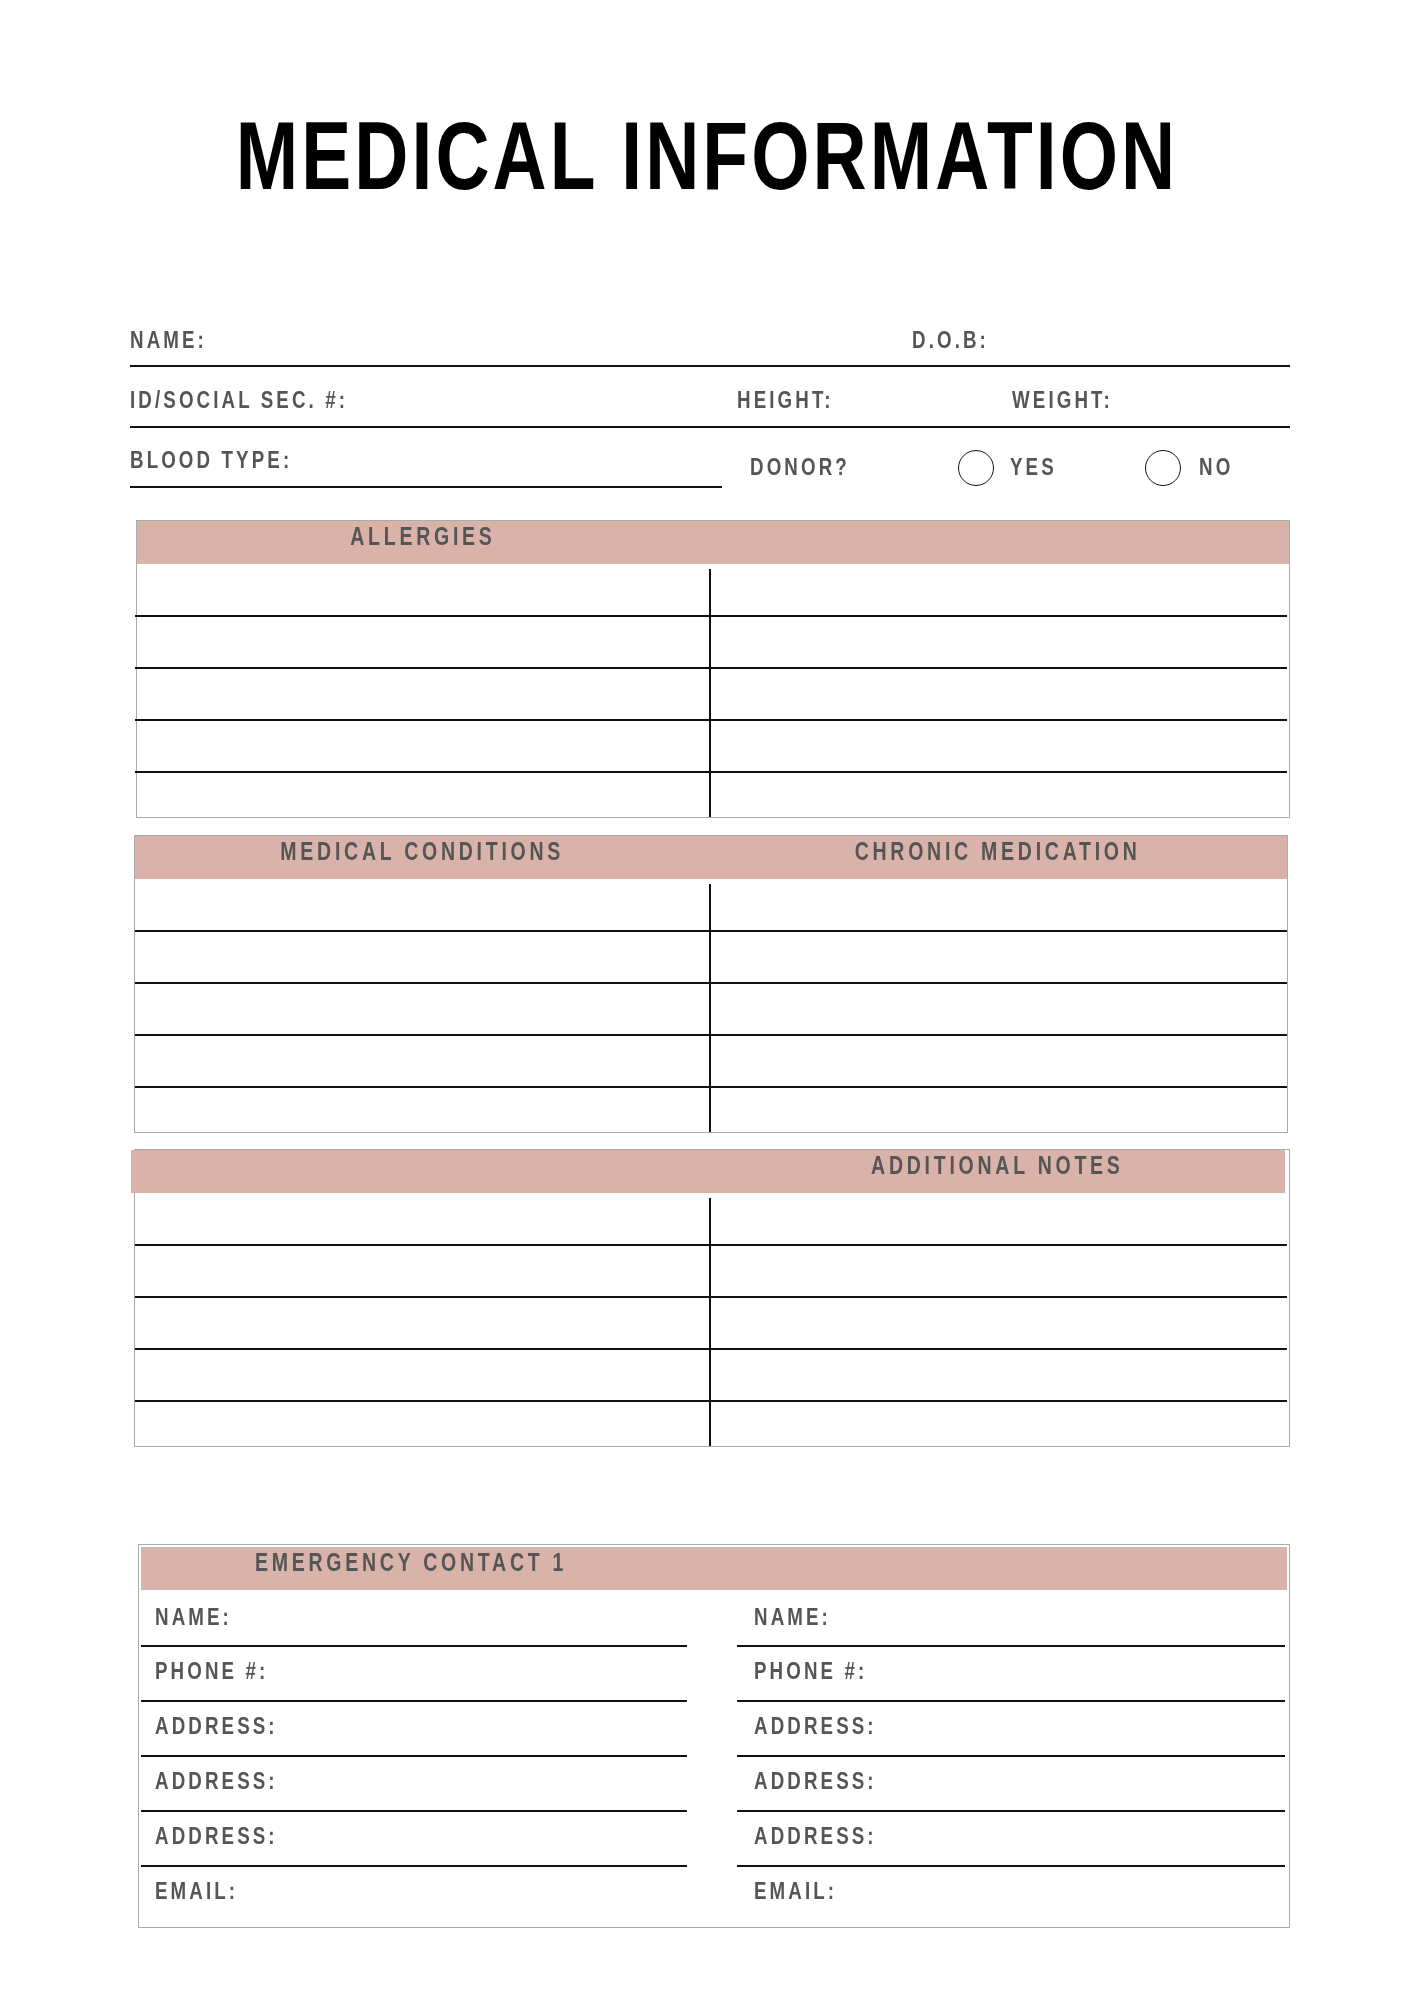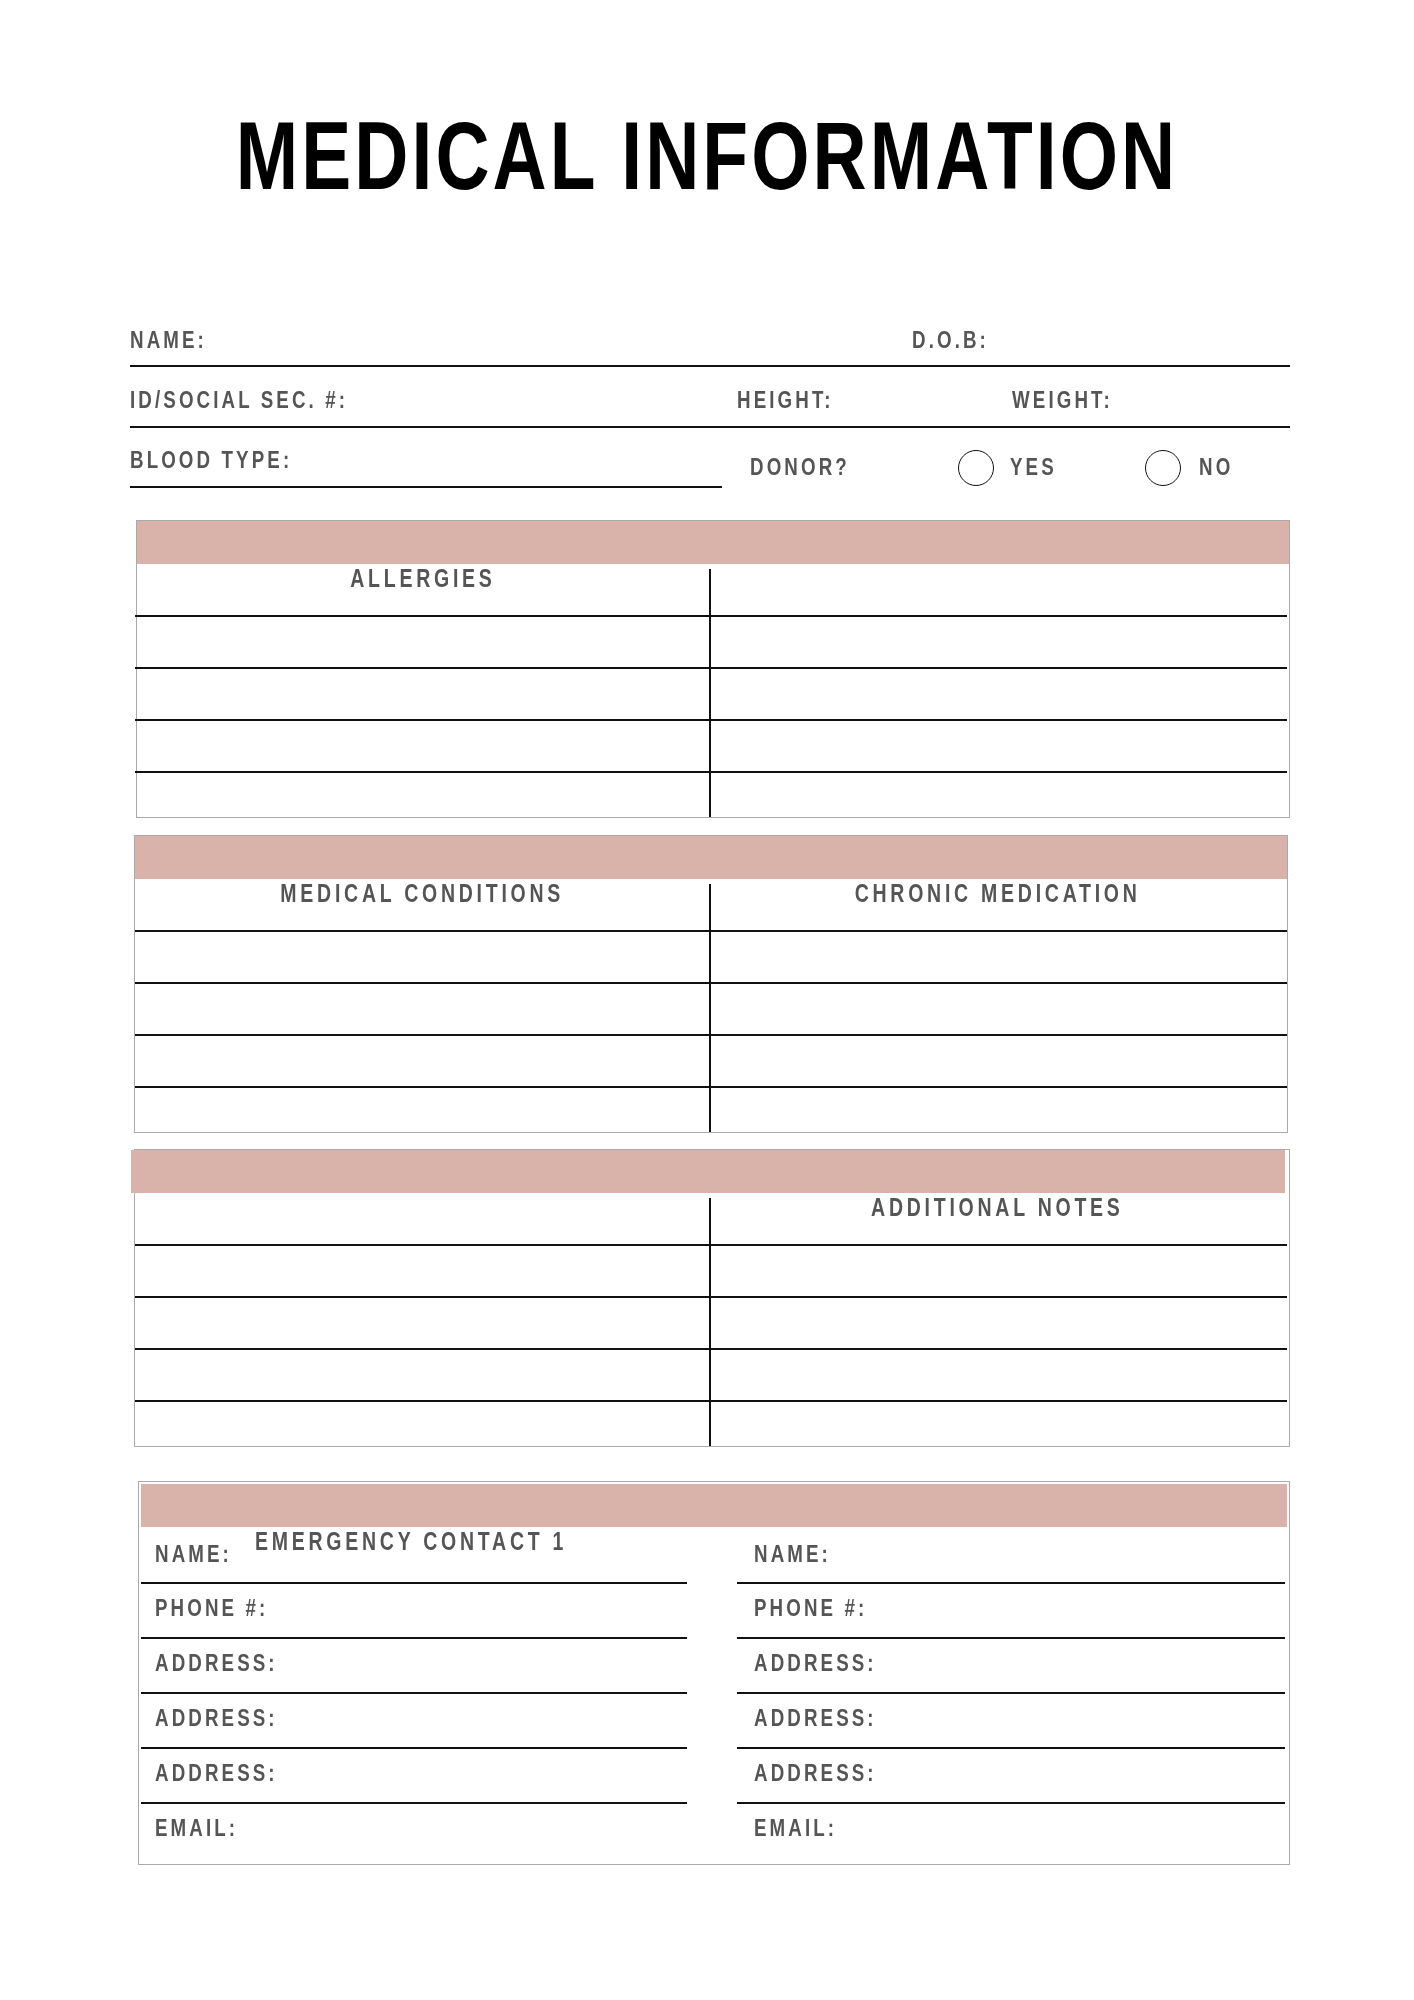--- a/index.html
+++ b/index.html
@@ -20,21 +20,21 @@
     position:absolute; width:36px; height:36px; border:1.5px solid #111;
     border-radius:50%; box-sizing:border-box; background:#fff; cursor:pointer;
   }
   .tbl {
     position:absolute; border:1.5px solid #aaaaaa; box-sizing:border-box; background:#fff;
   }
   .tbl .hdr {
     position:absolute; left:0; right:0; top:0; height:43px; background:#D9B3AA;
   }
   .tbl .hdr .hcell {
-    position:absolute; top:0; height:43px; display:flex; align-items:center; justify-content:center;margin-top:36px;
+    position:absolute; top:0; height:43px; display:flex; align-items:flex-start; justify-content:center;
   }
   .hcell span {
     font-weight:bold; color:#555555; font-size:26px; letter-spacing:5px;
     display:inline-block; transform:scaleX(0.75); white-space:nowrap;
   }
   .tbl .vline { position:absolute; width:2px; background:#111; }
   .tbl .rline { position:absolute; height:2px; background:#111; }
   .cell { position:absolute; cursor:text; }
   .ec-field { position:absolute; cursor:text; }
 </style>
@@ -134,21 +134,21 @@
   <div class="cell" style="left:0; top:96px; width:574px; height:50px;"></div>
   <div class="cell" style="left:576px; top:96px; width:578px; height:50px;"></div>
   <div class="cell" style="left:0; top:148px; width:574px; height:50px;"></div>
   <div class="cell" style="left:576px; top:148px; width:578px; height:50px;"></div>
   <div class="cell" style="left:0; top:200px; width:574px; height:50px;"></div>
   <div class="cell" style="left:576px; top:200px; width:578px; height:50px;"></div>
   <div class="cell" style="left:0; top:252px; width:574px; height:44px;"></div>
   <div class="cell" style="left:576px; top:252px; width:578px; height:44px;"></div>
 </div>
 
-<div class="tbl" style="left:138px; top:1481px; width:1152px; height:384px;">
+<div class="tbl" style="left:138px; top:1544px; width:1152px; height:384px;">
   <div class="hdr" style="left:2px; right:2px; top:2px;">
     <div class="hcell" style="left:0; width:540px;">
         <span>EMERGENCY CONTACT 1</span>
       </div>
   </div>
 
   <div>
     <div class="lbl" style="left:16px; top:60px;">NAME:</div>
     <div class="ec-field" style="left:100px; top:50px; width:440px; height:42px;"></div>
     <div class="hline" style="left:2px; top:100px; width:546px;"></div>

